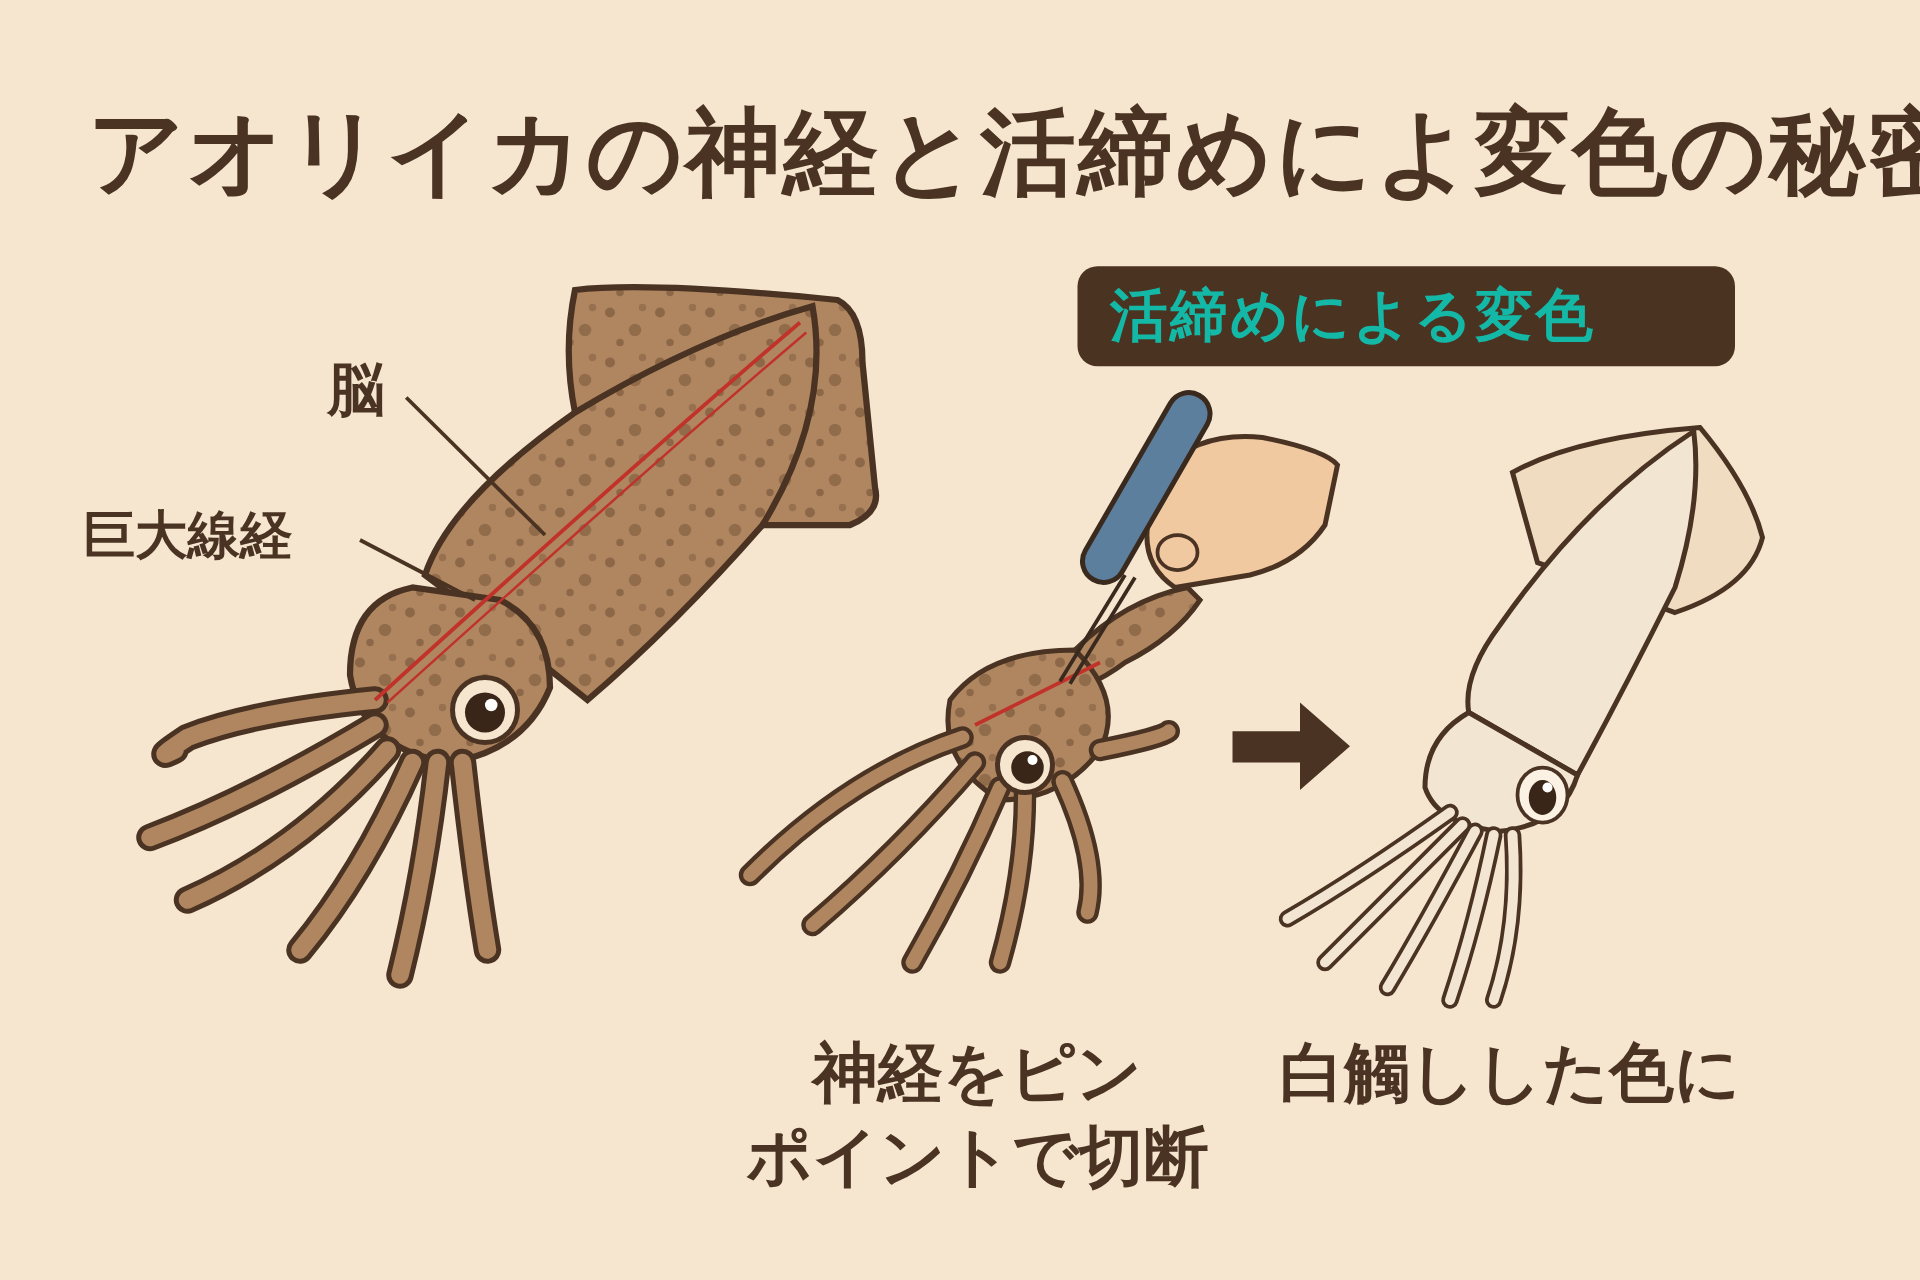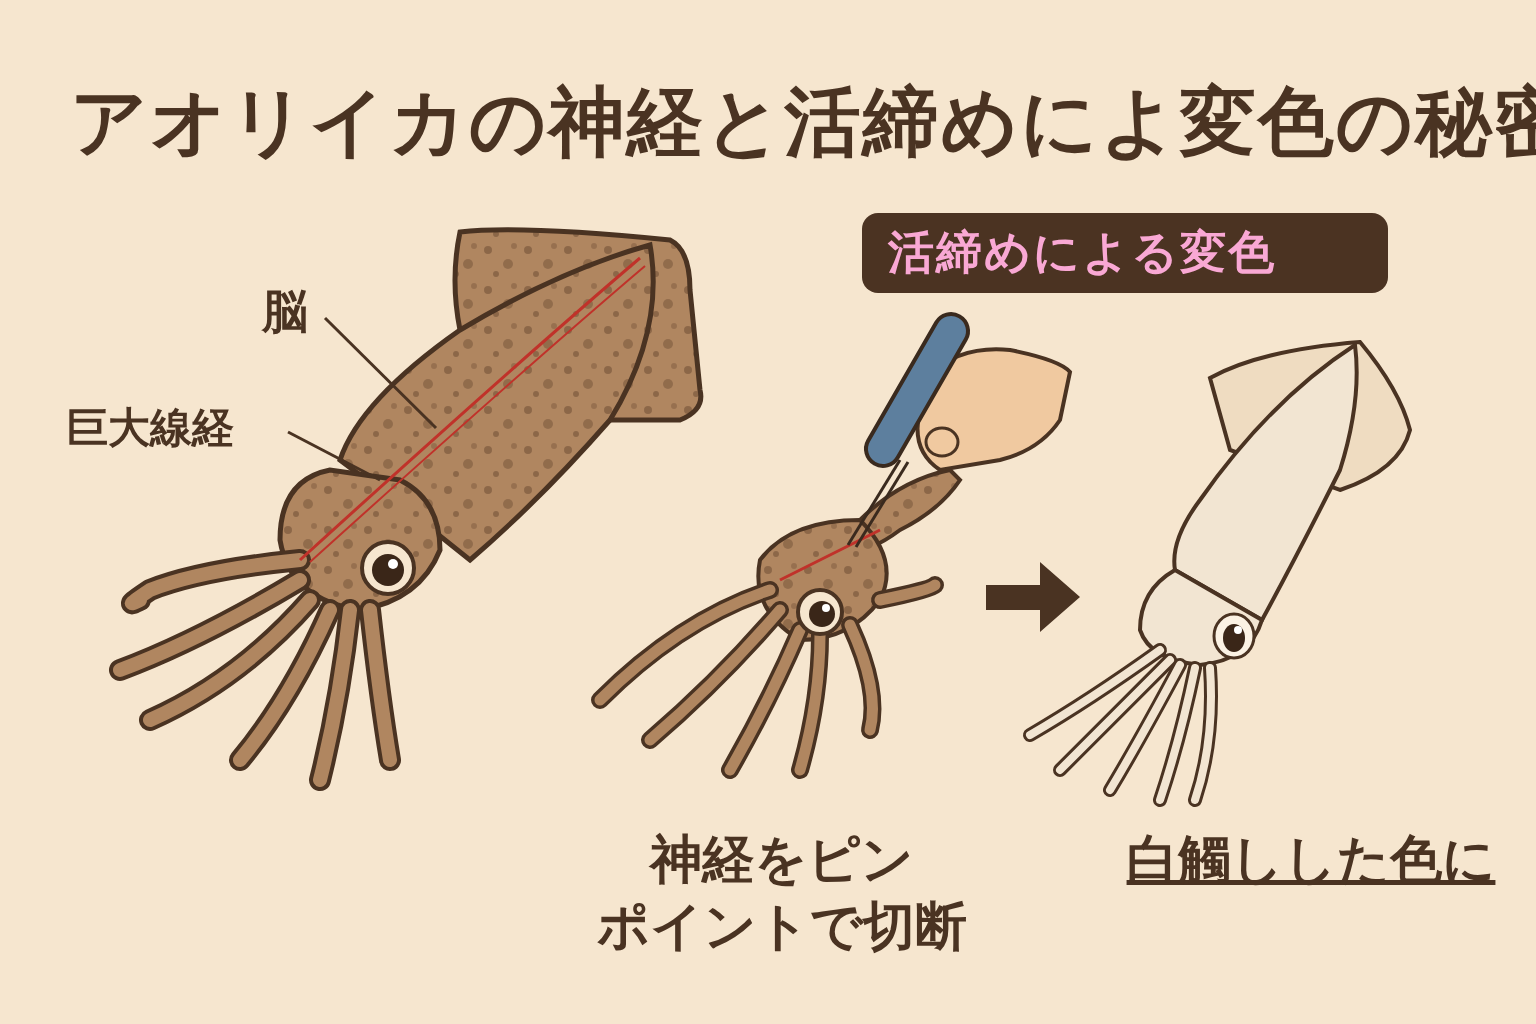--- a/index.html
+++ b/index.html
@@ -10,31 +10,31 @@
     color:#4a3322;
   }
   .title {
     position:absolute; left:70px; top:72px; width:1400px;
     font-size:76px; font-weight:bold; letter-spacing:2px; color:#4a3322;
     white-space:nowrap;
   }
   .badge {
     position:absolute; left:862px; top:213px; width:526px; height:80px;
     background:#4b3322; border-radius:16px;
-    color:#f9a8d4; font-size:46px; font-weight:bold;
+    color:#14b8a6; font-size:46px; font-weight:bold;
     display:flex; align-items:center; padding-left:26px; box-sizing:border-box;
     letter-spacing:2px;
   }
   .label { position:absolute; font-weight:bold; color:#4a3322; text-align:center; line-height:1.28; }
   .lbl-brain { left:262px; top:282px; font-size:46px; }
   .lbl-giant { left:66px; top:400px; font-size:42px; line-height:1.35; }
   .cap { font-size:52px; }
   .cap1 { left:90px; top:822px; width:380px; }
   .cap2 { left:572px; top:826px; width:420px; }
-  .cap3 { left:1116px; top:826px; width:390px;text-decoration:underline; }
+  .cap3 { left:1013px; top:826px; width:390px; }
   svg.art { position:absolute; left:0; top:0; }
 </style>
 </head>
 <body>
 
 <div class="title">アオリイカの神経と活締めによ変色の秘密</div>
 
 <div class="badge">
   <span>活締めによる変色</span>
 </div>

